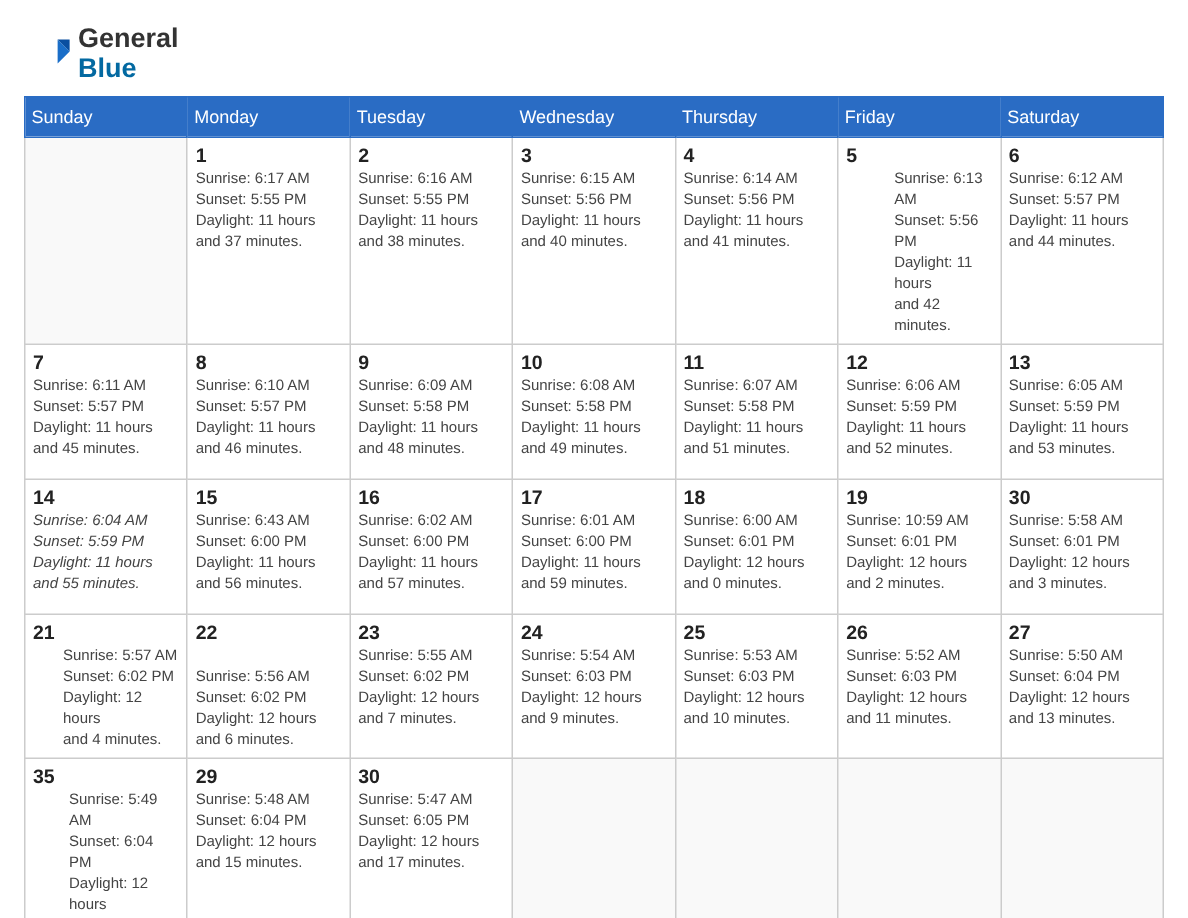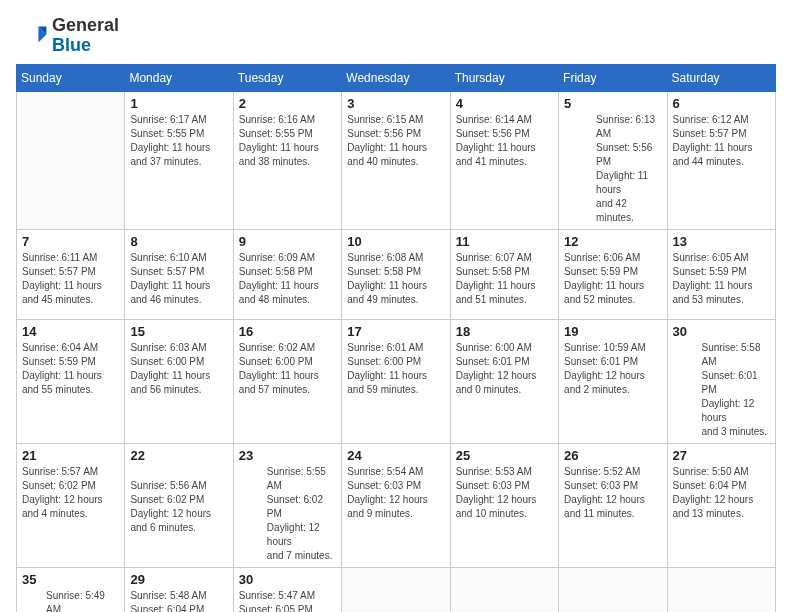--- a/index.html
+++ b/index.html
@@ -205,28 +205,28 @@
           <div class="day-number">13</div>
           <div class="day-info" style="white-space: pre-line;">Sunrise: 6:05 AM
 Sunset: 5:59 PM
 Daylight: 11 hours
 and 53 minutes.</div>
         </td>
       </tr>
       <tr>
         <td>
           <div class="day-number">14</div>
-          <div class="day-info" style="white-space: pre-line;">Sunrise: 6:04 AM
+          <div class="day-info" style="white-space: pre-line; font-style: italic;">Sunrise: 6:04 AM
 Sunset: 5:59 PM
 Daylight: 11 hours
 and 55 minutes.</div>
         </td>
         <td>
           <div class="day-number">15</div>
-          <div class="day-info" style="white-space: pre-line;">Sunrise: 6:03 AM
+          <div class="day-info" style="white-space: pre-line;">Sunrise: 6:43 AM
 Sunset: 6:00 PM
 Daylight: 11 hours
 and 56 minutes.</div>
         </td>
         <td>
           <div class="day-number">16</div>
           <div class="day-info" style="white-space: pre-line;">Sunrise: 6:02 AM
 Sunset: 6:00 PM
 Daylight: 11 hours
 and 57 minutes.</div>
@@ -247,44 +247,44 @@
         </td>
         <td>
           <div class="day-number">19</div>
           <div class="day-info" style="white-space: pre-line;">Sunrise: 10:59 AM
 Sunset: 6:01 PM
 Daylight: 12 hours
 and 2 minutes.</div>
         </td>
         <td>
           <div class="day-number">30</div>
-          <div class="day-info" style="white-space: pre-line; margin-left: 29px;">Sunrise: 5:58 AM
+          <div class="day-info" style="white-space: pre-line;">Sunrise: 5:58 AM
 Sunset: 6:01 PM
 Daylight: 12 hours
 and 3 minutes.</div>
         </td>
       </tr>
       <tr>
         <td>
           <div class="day-number">21</div>
-          <div class="day-info" style="white-space: pre-line;">Sunrise: 5:57 AM
+          <div class="day-info" style="white-space: pre-line; margin-left: 20px;">Sunrise: 5:57 AM
 Sunset: 6:02 PM
 Daylight: 12 hours
 and 4 minutes.</div>
         </td>
         <td>
           <div class="day-number">22</div>
           <div class="day-info" style="white-space: pre-line; margin-top: 16px;">Sunrise: 5:56 AM
 Sunset: 6:02 PM
 Daylight: 12 hours
 and 6 minutes.</div>
         </td>
         <td>
           <div class="day-number">23</div>
-          <div class="day-info" style="white-space: pre-line; margin-left: 28px;">Sunrise: 5:55 AM
+          <div class="day-info" style="white-space: pre-line;">Sunrise: 5:55 AM
 Sunset: 6:02 PM
 Daylight: 12 hours
 and 7 minutes.</div>
         </td>
         <td>
           <div class="day-number">24</div>
           <div class="day-info" style="white-space: pre-line;">Sunrise: 5:54 AM
 Sunset: 6:03 PM
 Daylight: 12 hours
 and 9 minutes.</div>

